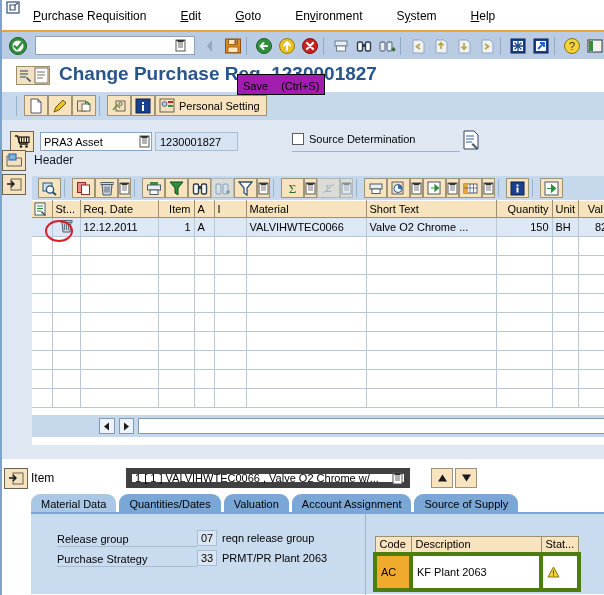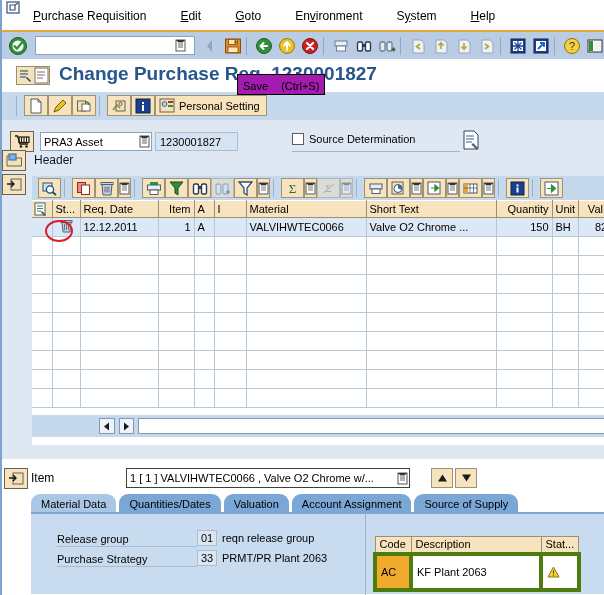--- a/index.html
+++ b/index.html
@@ -236,21 +236,21 @@
     border-left: 2px solid #7da2ce;
   }
   .item-rail {
     position: absolute; left: 2px; top: 9px; width: 24px; height: 21px;
     background: #f7e3bd; border: 1px solid #6b6352;
     display: flex; align-items: center; justify-content: center;
   }
   .item-label { position: absolute; left: 29px; top: 12px; font-size: 12px; }
   .item-select {
     position: absolute; left: 124px; top: 9px; width: 284px; height: 20px;
-    background: #ffffff; border: 1px solid #404040;
+    background: #ffffff; border: 6px solid #404040;
     display: flex; align-items: center; padding-left: 3px; font-size: 11px;
   }
   .item-select .val { flex: 1; white-space: nowrap; overflow: hidden; }
   .navbtns { position: absolute; left: 429px; top: 9px; display: flex; gap: 2px; }
   .navbtn {
     width: 22px; height: 20px; background: #f7e3bd; border: 1px solid #9e9277;
     display: flex; align-items: center; justify-content: center;
   }
   .tabbar {
     position: absolute; left: 29px; top: 34px; width: 575px; height: 20px;
@@ -978,21 +978,21 @@
       <div class="tab">Account Assignment</div>
       <div class="tab">Source of Supply</div>
     </div>
 
     <div class="tabpanel">
       <div class="vsep"></div>
 
       <div class="rel-block">
         <div class="rel-line">
           <span class="rel-lbl">Release group</span>
-          <span class="rel-code">01</span>
+          <span class="rel-code">07</span>
           <span class="rel-desc">reqn release group</span>
         </div>
         <div class="rel-line">
           <span class="rel-lbl">Purchase Strategy</span>
           <span class="rel-code">33</span>
           <span class="rel-desc">PRMT/PR Plant 2063</span>
         </div>
       </div>
 
       <table class="codetbl">

